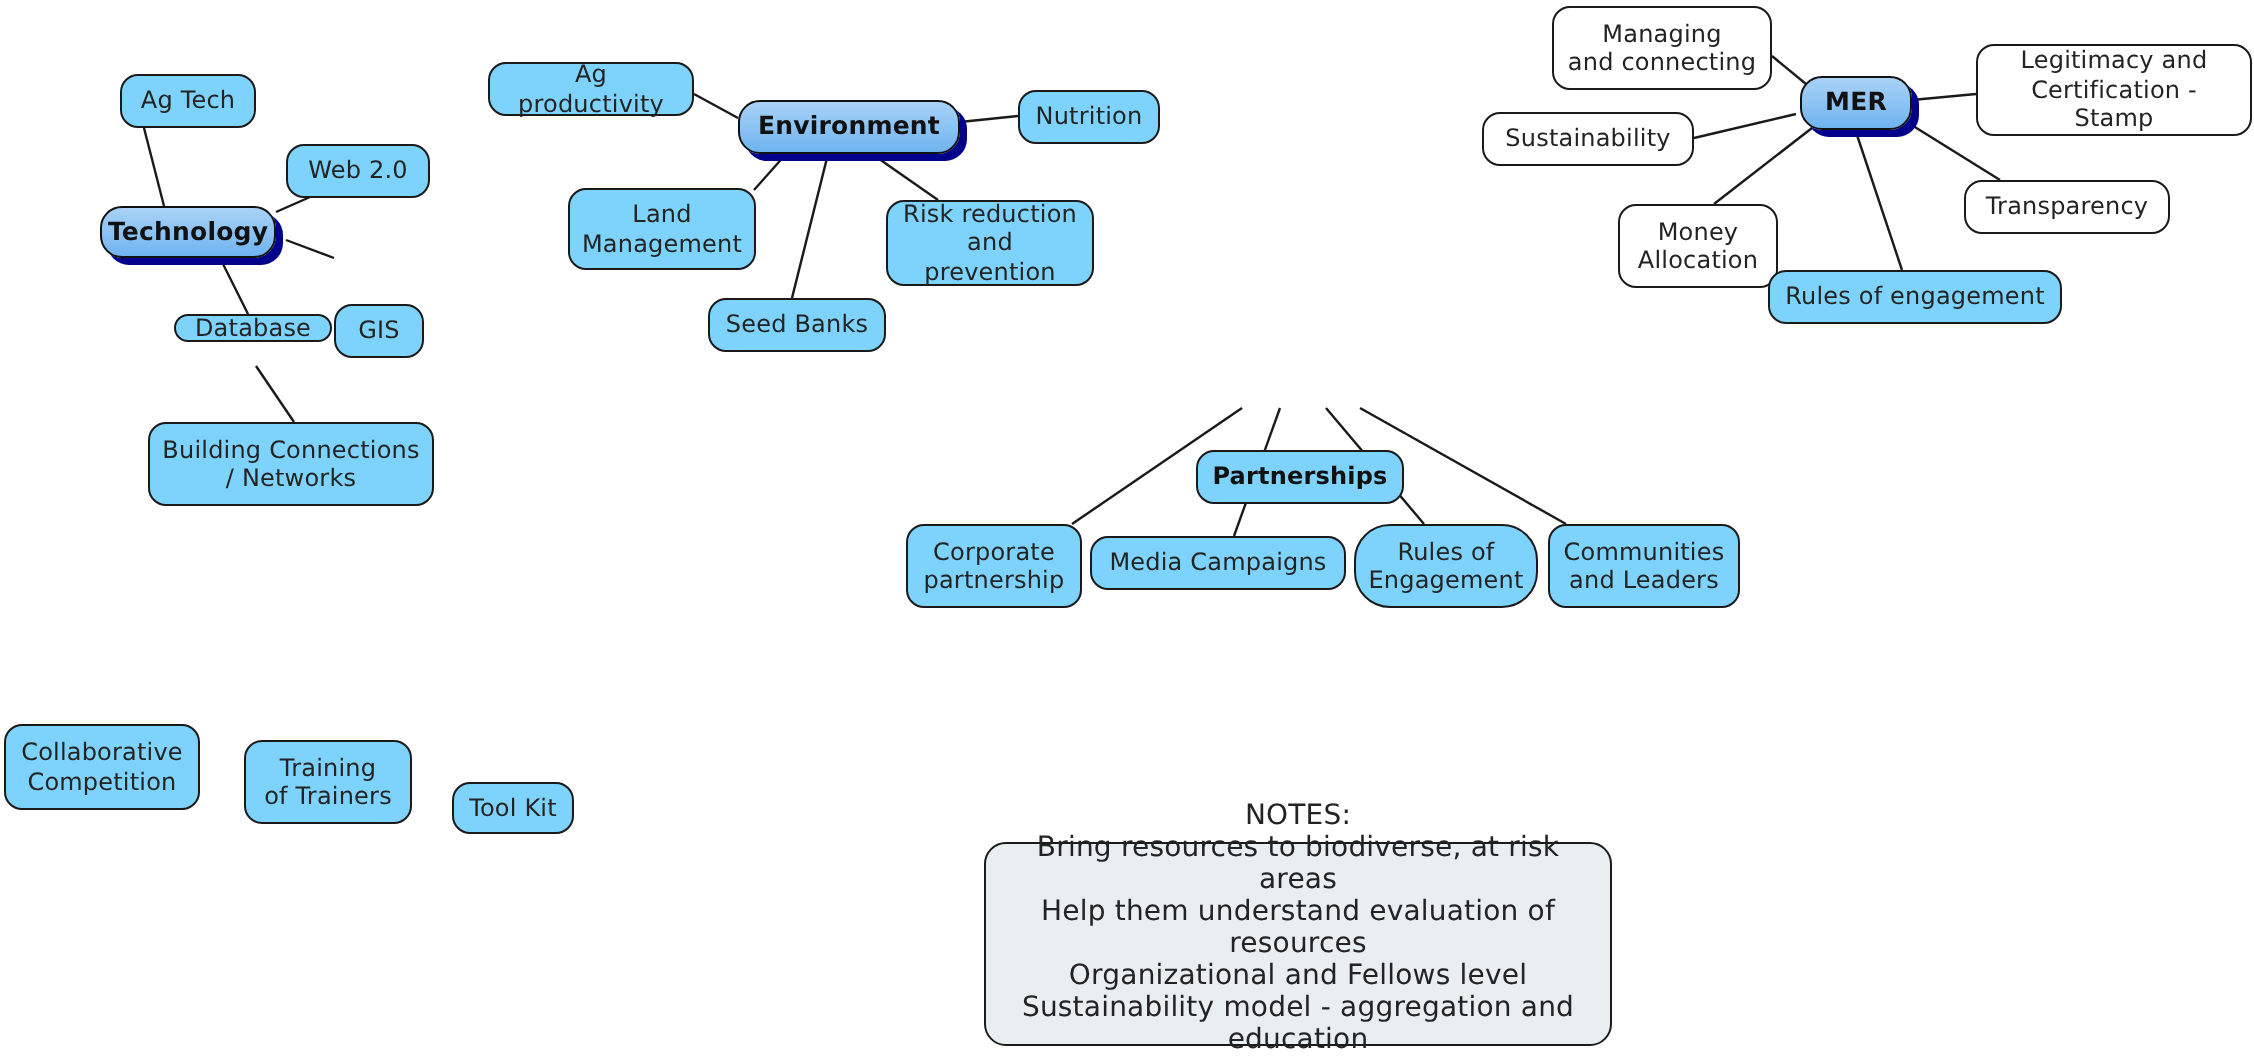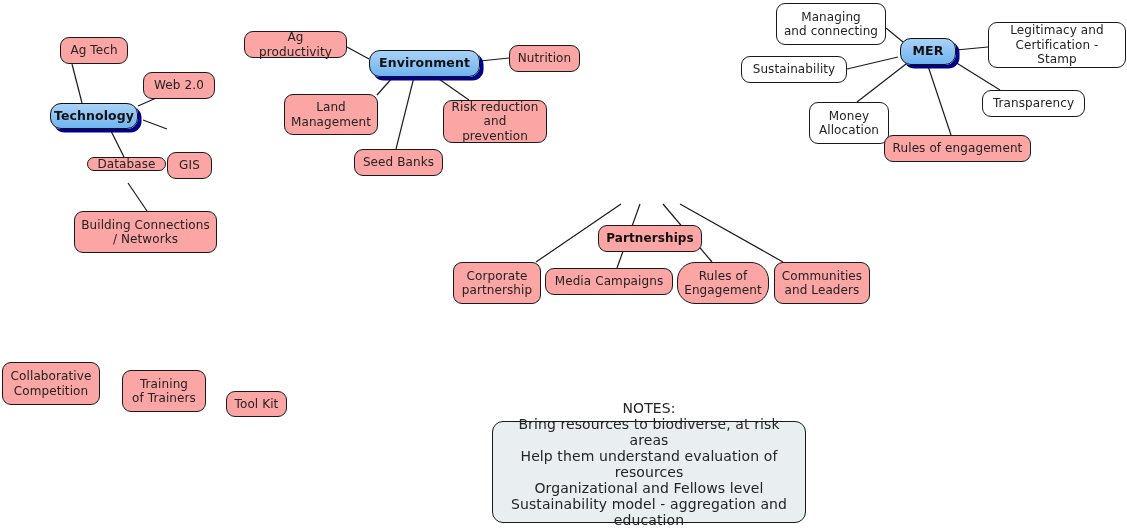--- a/index.html
+++ b/index.html
@@ -37,21 +37,21 @@
     border-radius: 9px;
     color: #232323;
     font-size: 12px;
     line-height: 14.5px;
     letter-spacing: 0.1px;
     padding: 2px 6px;
     z-index: 5;
     white-space: pre-line;
   }
   .node.fill-light {
-    background: #fca5a5;
+    background: #7dd3fc;
   }
   .node.fill-white {
     background: #ffffff;
   }
   
   .node.root {
     border: 1.3px solid #111111;
     border-radius: 11px;
     font-weight: bold;
     color: #111111;

